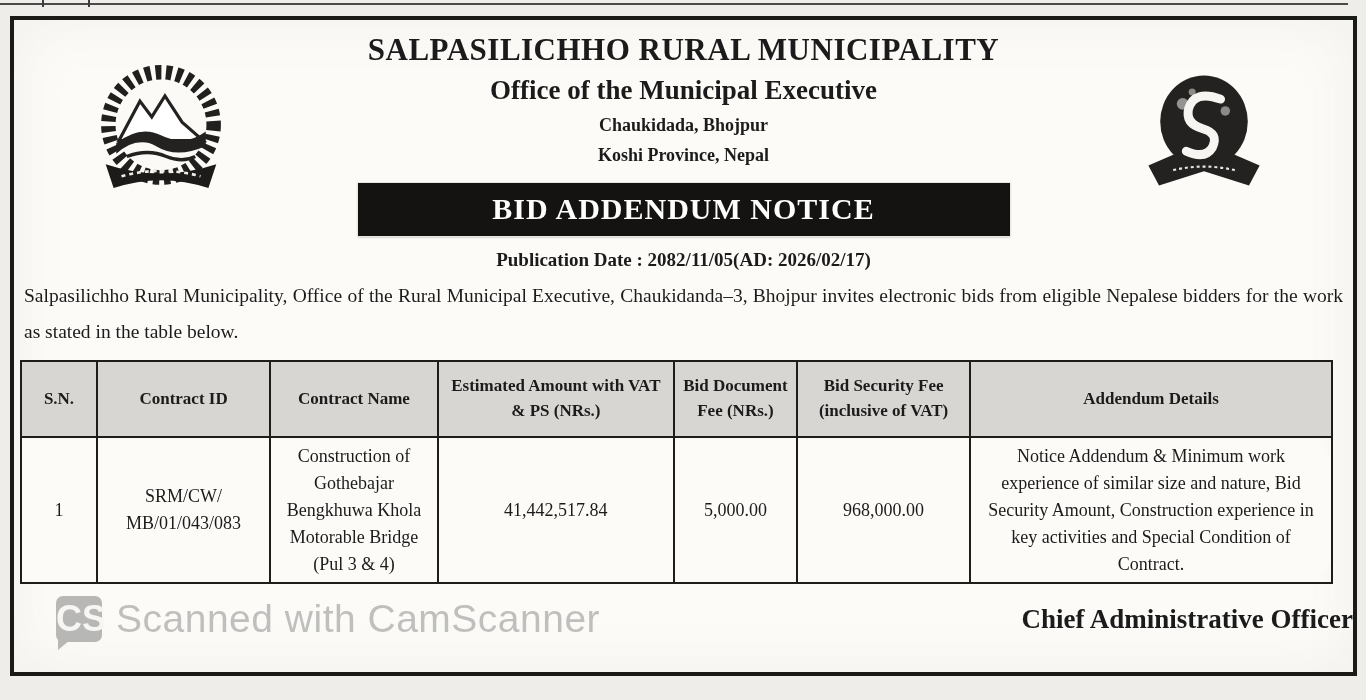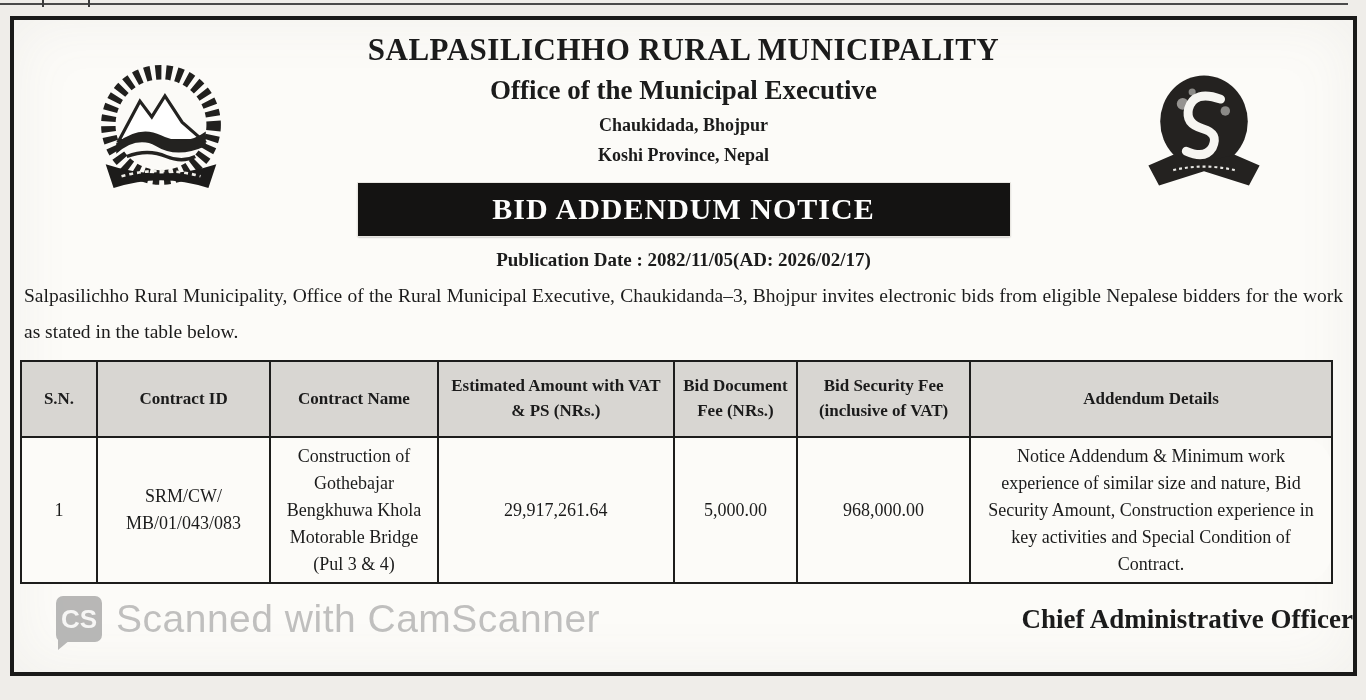--- a/index.html
+++ b/index.html
@@ -79,21 +79,21 @@
   
   .watermark {
     position:absolute; left:56px; top:596px;
     display:flex; align-items:center; gap:14px;
     opacity:0.62; z-index:6; pointer-events:none;
   }
   .cs-badge {
     width:46px; height:46px; border-radius:7px;
     background:#8f8f8f; position:relative;
     color:#f4f4f4; font-family:"Liberation Sans",sans-serif;
-    font-weight:bold; font-size:26px; line-height:46px; text-align:center;
+    font-weight:bold; font-size:36px; line-height:46px; text-align:center;
   }
   .cs-badge::after {
     content:""; position:absolute; left:2px; bottom:-8px;
     border-left:12px solid #8f8f8f; border-bottom:10px solid transparent;
   }
   .wm-text {
     font-family:"Liberation Sans",sans-serif;
     font-size:39px; color:#9c9c9c; letter-spacing:0.5px;
   }
 </style>
@@ -158,21 +158,21 @@
         <th>Bid Document Fee (NRs.)</th>
         <th>Bid Security Fee (inclusive of VAT)</th>
         <th>Addendum Details</th>
       </tr>
     </thead>
     <tbody>
       <tr>
         <td>1</td>
         <td>SRM/CW/ MB/01/043/083</td>
         <td class="cell-name">Construction of Gothebajar Bengkhuwa Khola Motorable Bridge (Pul 3 &amp; 4)</td>
-        <td>29,917,261.64</td>
+        <td>41,442,517.84</td>
         <td>5,000.00</td>
         <td>968,000.00</td>
         <td class="cell-addendum">Notice Addendum &amp; Minimum work experience of similar size and nature, Bid Security Amount, Construction experience in key activities and Special Condition of Contract.</td>
       </tr>
     </tbody>
   </table>
 
   <div class="signature">Chief Administrative Officer</div>
 </div>
 

